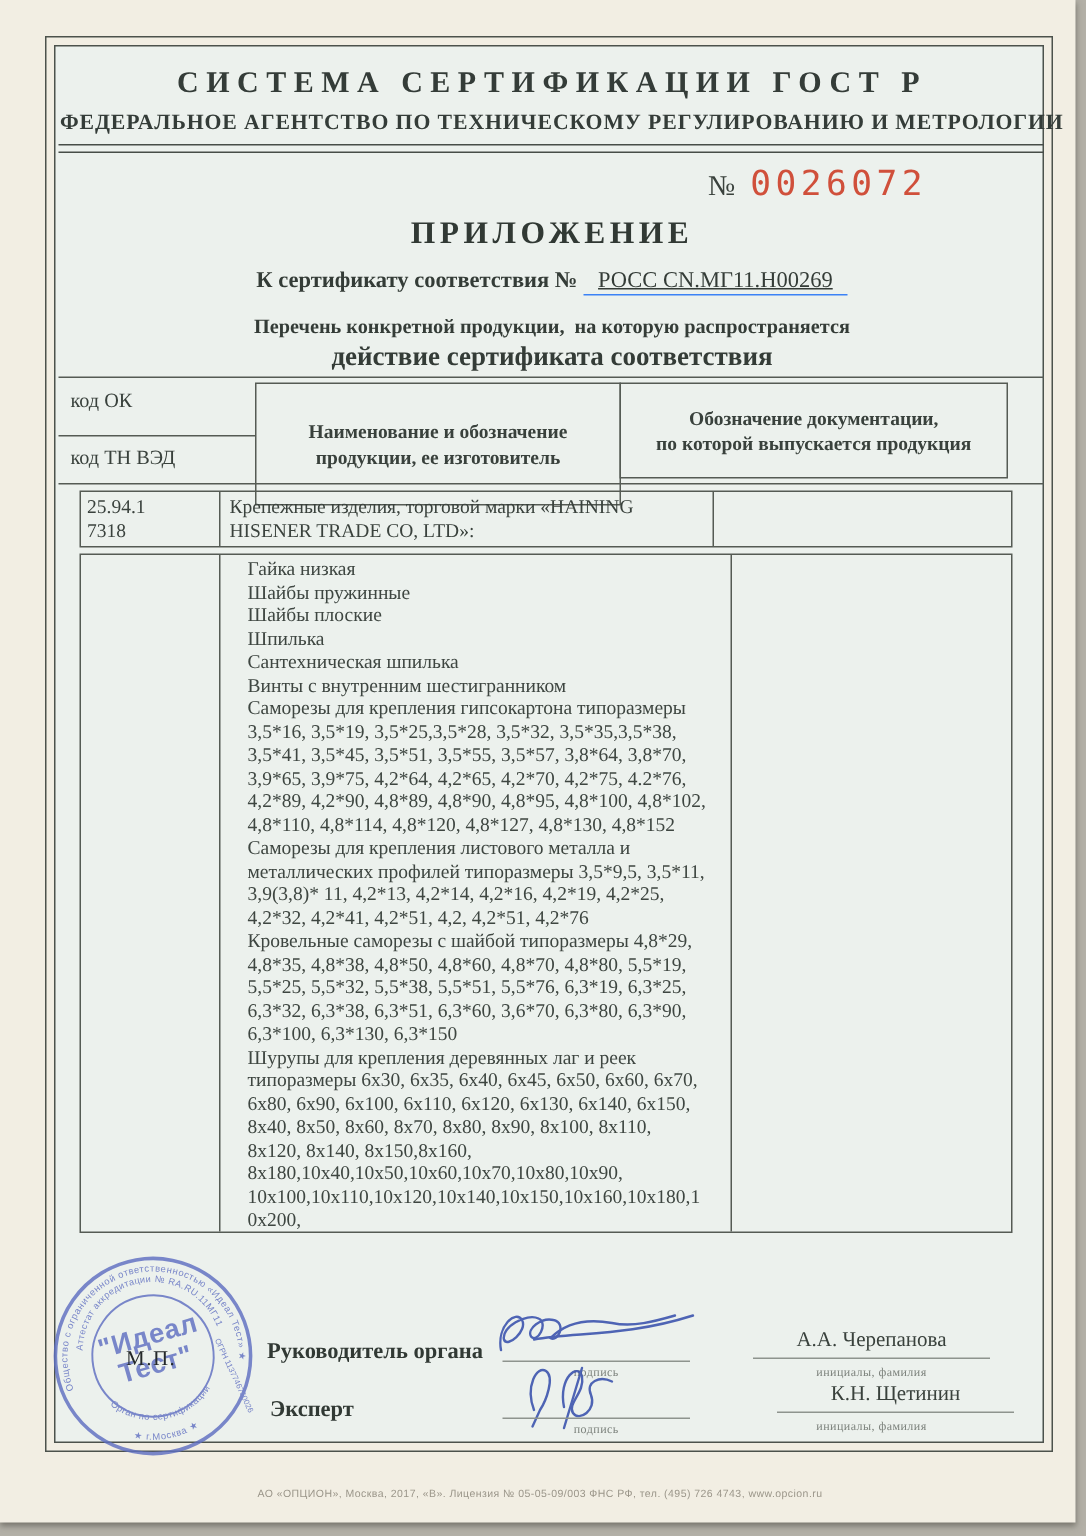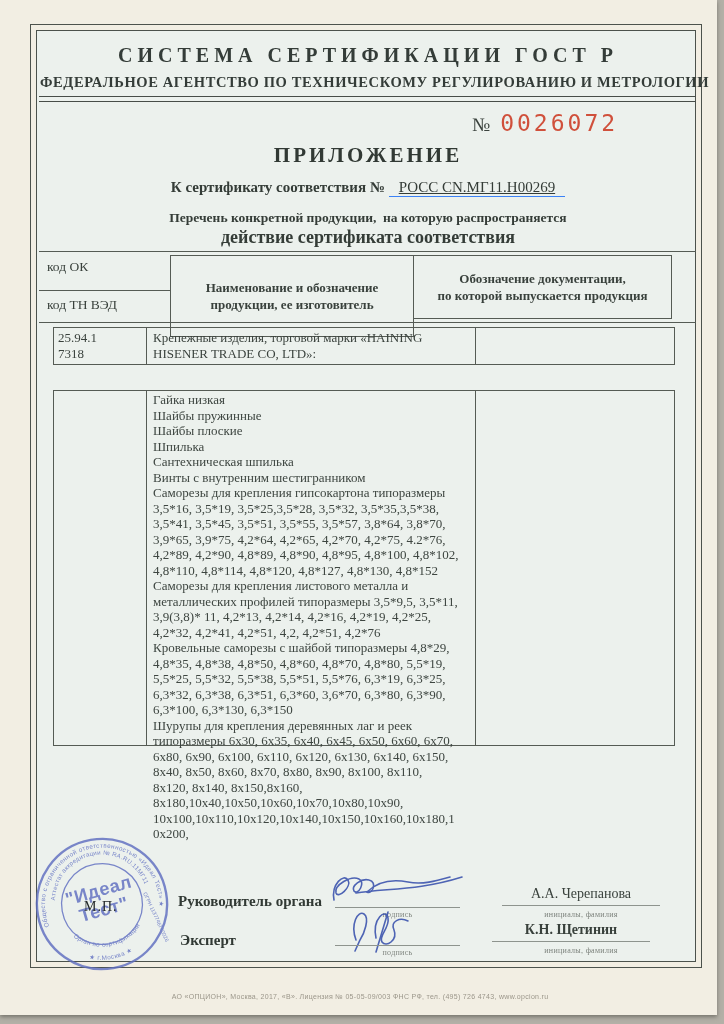--- a/index.html
+++ b/index.html
@@ -88,21 +88,21 @@
 
   <div class="abs trow" style="top:327px;height:38px;">
     <div class="c1">
       <div>25.94.1</div>
       <div>7318</div>
     </div>
     <div class="c2">Крепежные изделия, торговой марки «HAINING HISENER TRADE CO, LTD»:</div>
     <div class="c3"></div>
   </div>
 
-  <div class="abs trow" style="top:390px;height:356px;">
+  <div class="abs trow" style="top:369px;height:453px;gap:12px;">
     <div class="c1"></div>
     <div class="c2 plist">
         <div class="pline">Гайка низкая</div>
         <div class="pline">Шайбы пружинные</div>
         <div class="pline">Шайбы плоские</div>
         <div class="pline">Шпилька</div>
         <div class="pline">Сантехническая шпилька</div>
         <div class="pline">Винты с внутренним шестигранником</div>
         <div class="pline">Саморезы для крепления гипсокартона типоразмеры</div>
         <div class="pline">3,5*16, 3,5*19, 3,5*25,3,5*28, 3,5*32, 3,5*35,3,5*38,</div>
@@ -179,17 +179,17 @@
   <div class="abs roleline" style="left:180px;top:932px;">Эксперт</div>
   <svg class="abs" style="left:340px;top:906px;" width="104" height="48" viewBox="0 0 104 48">
     <g fill="none" stroke="#3d55ae" stroke-width="1.6" stroke-linecap="round" opacity="0.9">
       <path d="M16,34 C10,18 18,4 24,8 C30,12 24,28 20,34 L15,45"></path>
       <path d="M36,32 C32,12 46,2 48,12 C50,22 38,30 42,36 C46,42 58,34 54,24 C50,15 60,11 68,15"></path>
       <path d="M48,6 L36,46"></path>
     </g>
   </svg>
   <div class="abs sigline" style="left:335px;top:945px;width:125px;"></div>
   <div class="abs sigcap" style="left:335px;top:948px;width:125px;">подпись</div>
-  <div class="abs signame" style="left:492px;top:922px;width:158px;font-weight:bold;">К.Н. Щетинин</div>
+  <div class="abs signame" style="left:518px;top:922px;width:158px;">К.Н. Щетинин</div>
   <div class="abs sigcap" style="left:502px;top:946px;width:158px;">инициалы, фамилия</div>
 
   <div class="abs fineprint">АО «ОПЦИОН», Москва, 2017, «В».   Лицензия № 05-05-09/003 ФНС РФ,  тел. (495) 726 4743,  www.opcion.ru</div>
 </div>
 
 </body></html>

